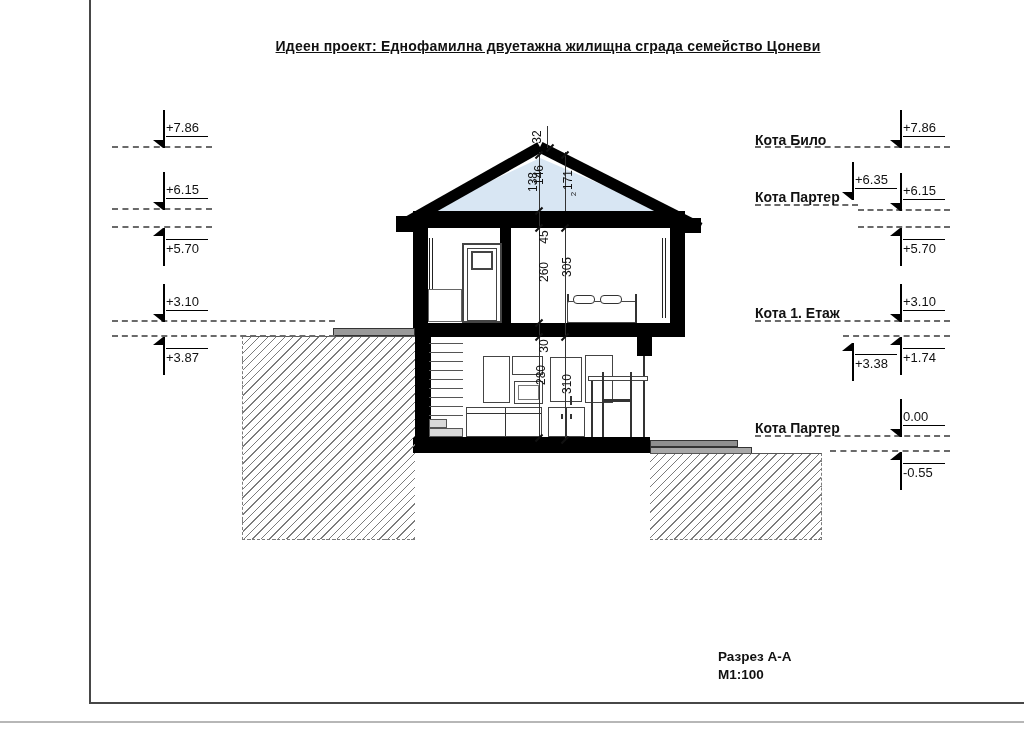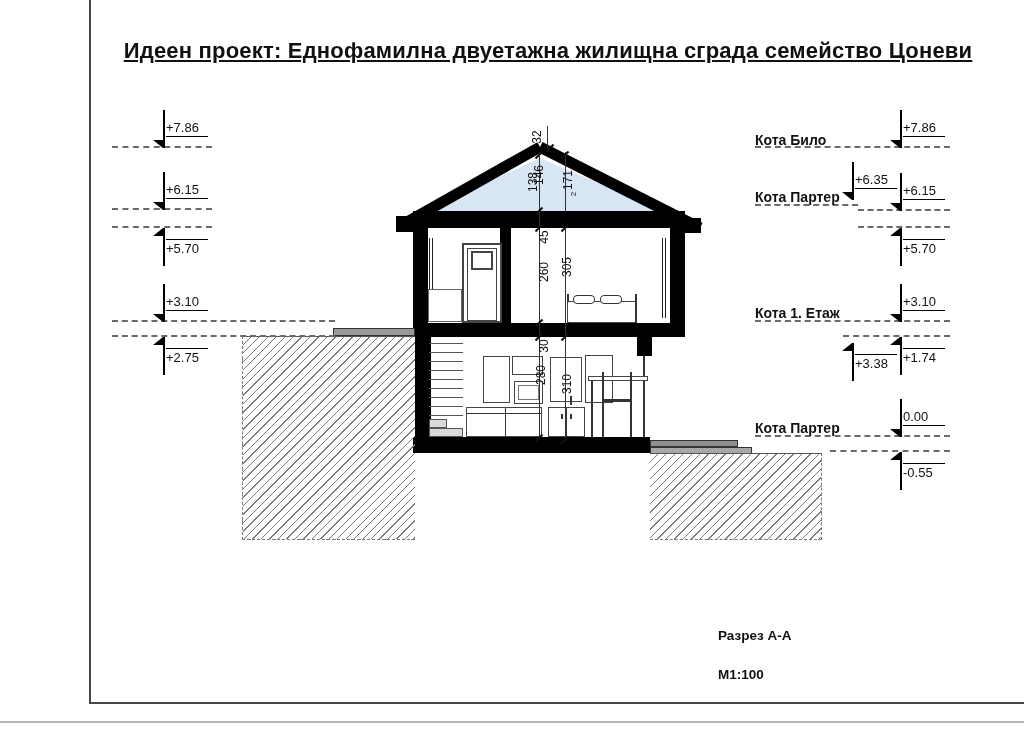--- a/index.html
+++ b/index.html
@@ -3,21 +3,21 @@
 <meta charset="utf-8">
 <style>
   html,body{margin:0;padding:0;background:#fff;}
   .sheet{position:relative;width:1024px;height:745px;background:#ffffff;overflow:hidden;
          font-family:"Liberation Sans", sans-serif;color:#111;}
   .abs{position:absolute;}
   .blk{position:absolute;background:#000;}
   .gray{position:absolute;background:#9a9a9a;border:1px solid #333;box-sizing:border-box;}
   .dash{position:absolute;height:0;border-top:2px dashed #6a6a6a;}
   .title{position:absolute;left:92px;top:38px;width:912px;text-align:center;
-         font-size:22px;font-weight:bold;text-decoration:underline;letter-spacing:.2px;}
+         font-size:14px;font-weight:bold;text-decoration:underline;letter-spacing:.2px;}
   .kota{position:absolute;font-size:14px;font-weight:bold;white-space:nowrap;}
   .footer{position:absolute;font-size:13.5px;font-weight:bold;white-space:nowrap;line-height:17px;}
   
   .lvl{position:absolute;width:0;height:0;}
   .lvl .stem{position:absolute;left:0;width:1.5px;background:#000;}
   .lvl.dn .stem{top:-38px;height:38px;}
   .lvl.up .stem{top:0;height:38px;}
   .lvl .tri{position:absolute;left:-10px;width:10px;height:8px;background:#000;}
   .lvl.dn .tri{top:-8px;clip-path:polygon(0 0,100% 0,100% 100%);}
   .lvl.up .tri{top:0;clip-path:polygon(0 100%,100% 100%,100% 0);}
@@ -176,21 +176,21 @@
     <span class="val">+5.70</span>
     </div>
   <div class="lvl dn" style="left:163px;top:322px;">
     <i class="stem"></i>
       <i class="tri"></i>
     <span class="val">+3.10</span>
     </div>
   <div class="lvl up" style="left:163px;top:337px;">
     <i class="stem"></i>
       <i class="tri"></i>
-    <span class="val">+2.75</span>
+    <span class="val">+3.87</span>
     </div>
 
   <div class="lvl dn" style="left:900px;top:148px;">
     <i class="stem"></i>
       <i class="tri"></i>
     <span class="val">+7.86</span>
     </div>
   <div class="lvl dn" style="left:852px;top:200px;">
     <i class="stem"></i>
       <i class="tri"></i>
@@ -230,16 +230,16 @@
     <i class="stem"></i>
       <i class="tri"></i>
     <span class="val">-0.55</span>
     </div>
 
   <div class="kota" style="left:755px;top:132px;">Кота Било</div>
   <div class="kota" style="left:755px;top:189px;">Кота Партер</div>
   <div class="kota" style="left:755px;top:305px;">Кота 1. Етаж</div>
   <div class="kota" style="left:755px;top:420px;">Кота Партер</div>
 
-  <div class="footer" style="left:718px;top:627px;">Разрез А-А</div>
+  <div class="footer" style="left:718px;top:648px;">Разрез А-А</div>
   <div class="footer" style="left:718px;top:666px;">М1:100</div>
 
 </div>
 
 </body></html>

